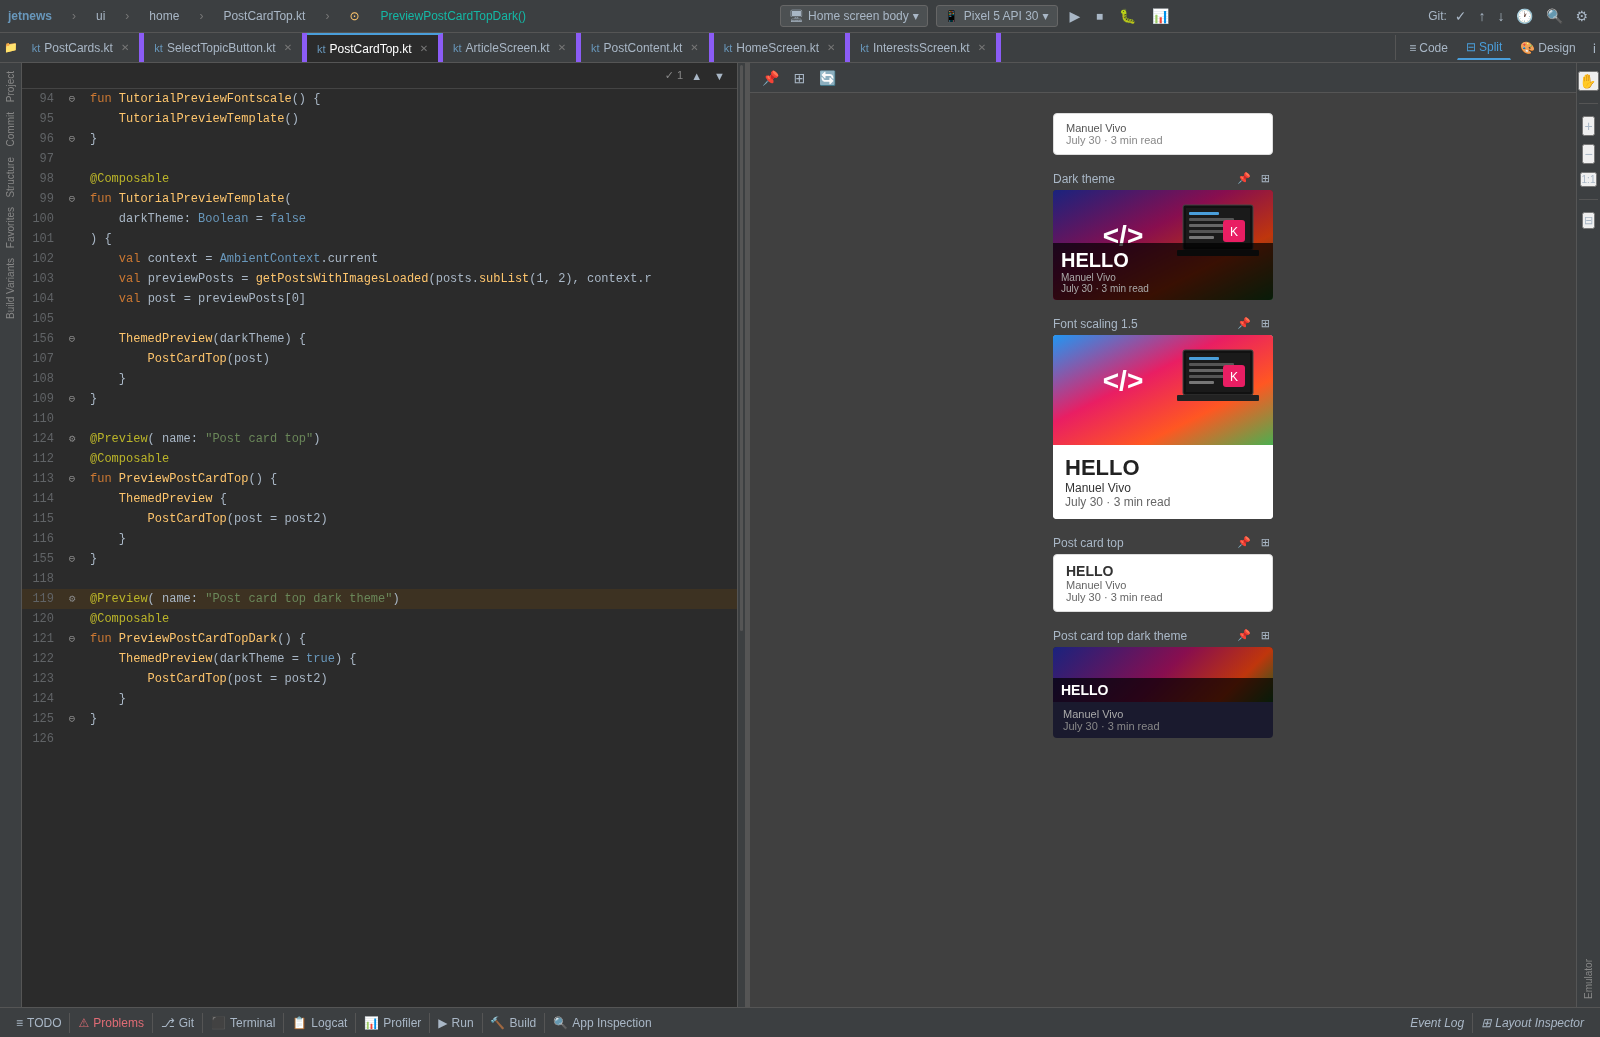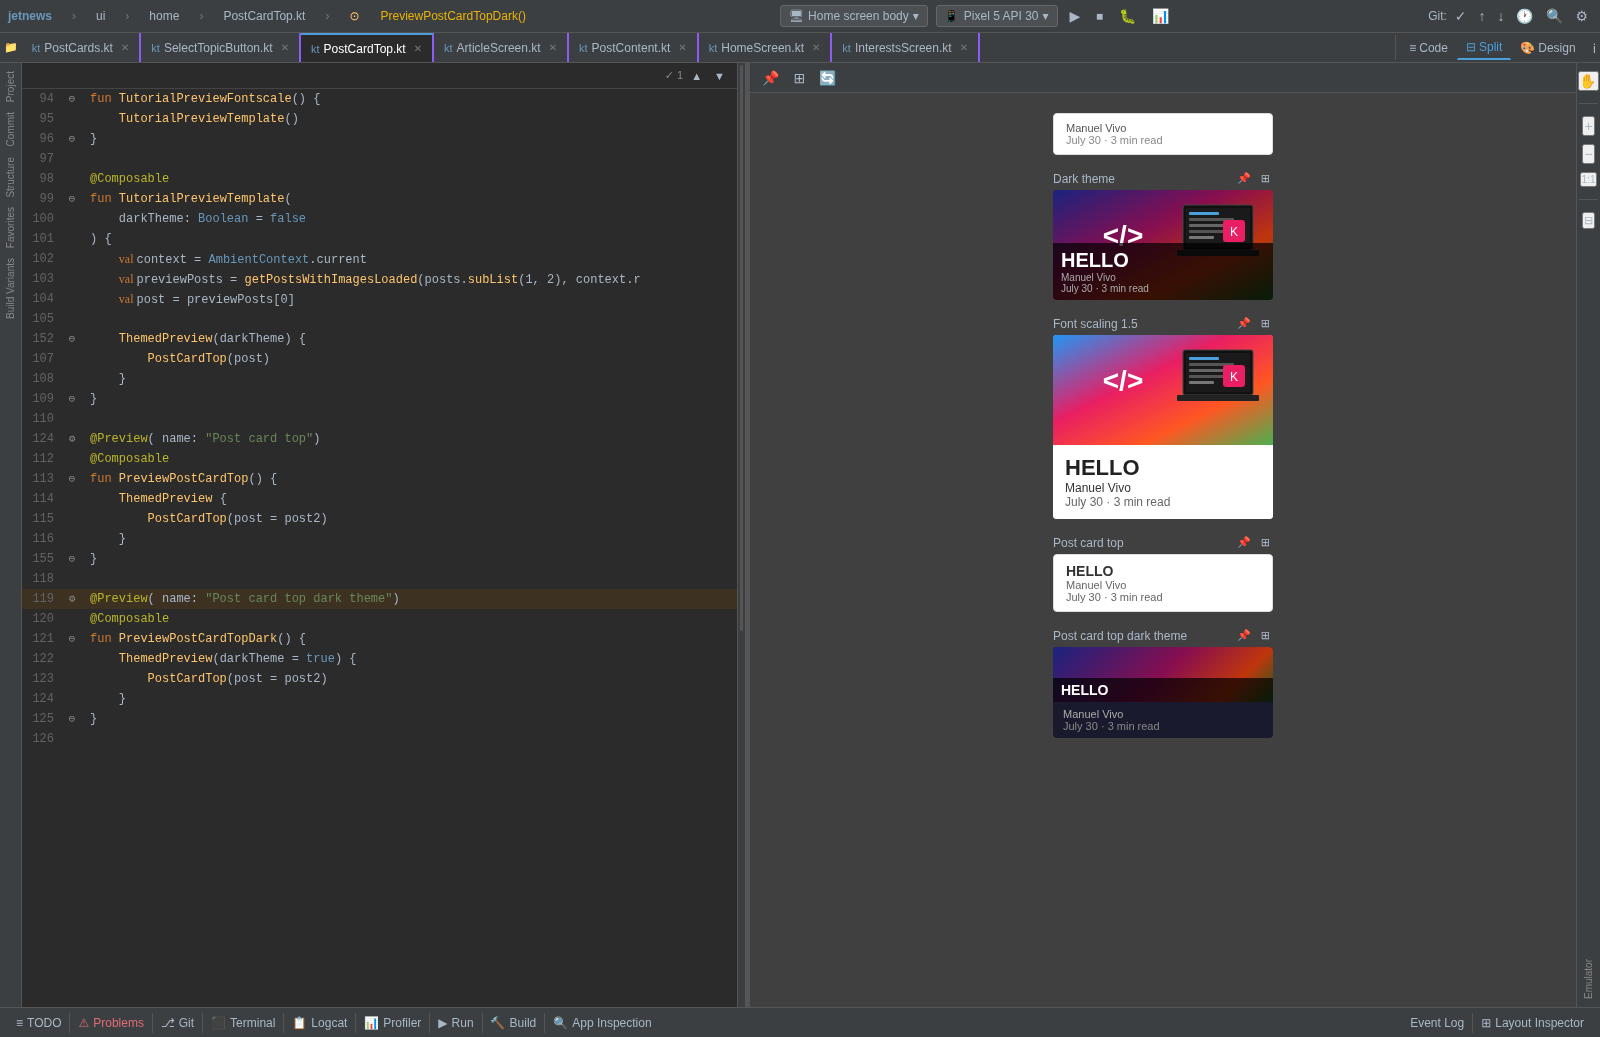--- a/index.html
+++ b/index.html
@@ -3,29 +3,29 @@
   <meta charset="utf-8">
   <style>
     * { box-sizing: border-box; margin: 0; padding: 0; }
     body { font-family: 'Segoe UI', Arial, sans-serif; background: #2b2b2b; color: #a9b7c6; font-size: 13px; overflow: hidden; width: 1600px; height: 1037px; }
 
     
     #topbar { display: flex; align-items: center; background: #3c3f41; height: 33px; border-bottom: 1px solid #555; padding: 0 8px; gap: 18px; }
     .breadcrumb-item { color: #a9b7c6; font-size: 12px; }
     .breadcrumb-sep { color: #777; font-size: 12px; margin: 0 2px; }
     .breadcrumb-highlight { color: #ffc66d; }
-    .breadcrumb-active { color: #eab308; }
+    .breadcrumb-active { color: #14b8a6; }
     .top-center { flex: 1; display: flex; justify-content: center; align-items: center; gap: 8px; }
     .dropdown-btn { background: #4c5052; border: 1px solid #666; border-radius: 3px; color: #a9b7c6; padding: 2px 8px; font-size: 12px; cursor: pointer; display: flex; align-items: center; gap: 4px; height: 22px; }
     .top-right { display: flex; align-items: center; gap: 4px; }
     .icon-btn { background: none; border: none; color: #a9b7c6; cursor: pointer; font-size: 14px; padding: 2px 4px; }
 
     
     #tabbar { display: flex; align-items: center; background: #3c3f41; height: 30px; border-bottom: 1px solid #555; overflow: hidden; }
-    .tab { display: flex; align-items: center; padding: 0 10px; height: 30px; background: #3c3f41; color: #a9b7c6; font-size: 12px; cursor: pointer; border-right: 2px solid #8b5cf6; gap: 4px; white-space: nowrap; }
+    .tab { display: flex; align-items: center; padding: 0 10px; height: 30px; background: #3c3f41; color: #a9b7c6; font-size: 12px; cursor: pointer; border-right: 5px solid #8b5cf6; gap: 4px; white-space: nowrap; }
     .tab.active { background: #2b2b2b; color: #ffffff; border-top: 2px solid #4a9eda; }
     .tab-close { font-size: 10px; color: #777; margin-left: 4px; cursor: pointer; }
 
     
     #main { display: flex; height: calc(1037px - 33px - 30px - 30px); }
 
     
     #left-gutter { width: 22px; background: #3c3f41; display: flex; flex-direction: column; align-items: center; padding-top: 4px; gap: 2px; border-right: 1px solid #555; font-size: 10px; color: #888; }
     .gutter-label { writing-mode: vertical-rl; transform: rotate(180deg); font-size: 10px; color: #888; cursor: pointer; padding: 4px 0; }
 
@@ -38,21 +38,21 @@
     .line-gutter { width: 20px; flex-shrink: 0; display: flex; align-items: center; justify-content: center; color: #606366; font-size: 10px; }
     .line-code { flex: 1; padding-left: 4px; white-space: nowrap; }
     .kw-purple { color: #cc7832; }
     .kw-blue { color: #6897bb; }
     .kw-annotation { color: #bbb529; }
     .kw-white { color: #a9b7c6; }
     .kw-func { color: #ffc66d; }
     .kw-param { color: #a9b7c6; }
     .kw-string { color: #6a8759; }
     .kw-type { color: #6897bb; }
-    .kw-val { color: #cc7832; font-family: Liberation Serif, serif; }
+    .kw-val { color: #cc7832; }
     .line-bar { width: 4px; background: transparent; }
     .line-bar.active { background: #4a9eda; }
 
     
     #divider { width: 5px; background: #555; cursor: col-resize; }
 
     
     #preview-panel { flex: 1; background: #2b2b2b; display: flex; flex-direction: column; overflow: hidden; }
     #preview-toolbar { height: 30px; background: #3c3f41; display: flex; align-items: center; padding: 0 8px; gap: 6px; border-bottom: 1px solid #555; }
     .preview-toolbar-icon { color: #a9b7c6; font-size: 14px; cursor: pointer; }
@@ -79,21 +79,21 @@
     #right-controls { width: 24px; background: #3c3f41; display: flex; flex-direction: column; align-items: center; padding: 8px 0; gap: 8px; border-left: 1px solid #555; }
     .right-icon { color: #a9b7c6; font-size: 14px; cursor: pointer; }
     .view-tab { padding: 4px 8px; font-size: 12px; cursor: pointer; color: #a9b7c6; border: 1px solid transparent; display: flex; align-items: center; gap: 3px; }
     .view-tab.active { color: #4a9eda; border-bottom: 2px solid #4a9eda; }
 
     
     #bottombar { display: flex; align-items: center; background: #3c3f41; height: 30px; border-top: 1px solid #555; padding: 0 8px; gap: 0; overflow: hidden; }
     .bottom-item { display: flex; align-items: center; gap: 4px; padding: 0 8px; height: 30px; color: #a9b7c6; font-size: 12px; cursor: pointer; white-space: nowrap; }
     .bottom-item.warning { color: #e06c75; }
     .bottom-sep { width: 1px; height: 20px; background: #555; }
-    .bottom-right { margin-left: auto; display: flex; align-items: center; gap: 0; }
+    .bottom-right { margin-left: auto; display: flex; align-items: center; gap: 0; font-style: italic; }
 
     
     #preview-content::-webkit-scrollbar { width: 8px; }
     #preview-content::-webkit-scrollbar-track { background: #3c3f41; }
     #preview-content::-webkit-scrollbar-thumb { background: #666; border-radius: 4px; }
 
     
     .gear-icon { font-size: 11px; color: #888; cursor: pointer; }
     .fold-icon { font-size: 11px; color: #888; cursor: pointer; }
 
@@ -314,21 +314,21 @@
       </div>
 
       <div class="code-line">
         <div class="line-num">105</div>
         <div class="line-gutter"></div>
         <div class="line-bar"></div>
         <div class="line-code"></div>
       </div>
 
       <div class="code-line">
-        <div class="line-num">152</div>
+        <div class="line-num">156</div>
         <div class="line-gutter">
             <span class="fold-icon">⊖</span>
           </div>
         <div class="line-bar"></div>
         <div class="line-code">
           <span class="kw-white">&nbsp;&nbsp;&nbsp;&nbsp;</span><span class="kw-func">ThemedPreview</span><span class="kw-white">(darkTheme) {</span>
         </div>
       </div>
 
       <div class="code-line">

